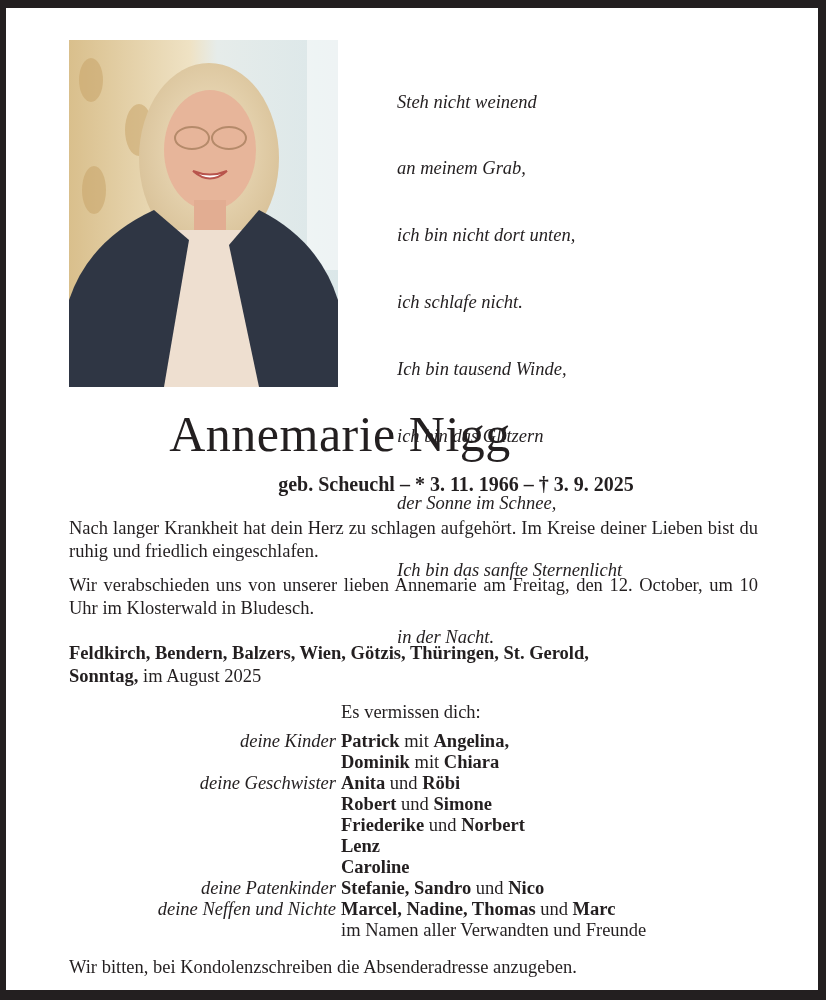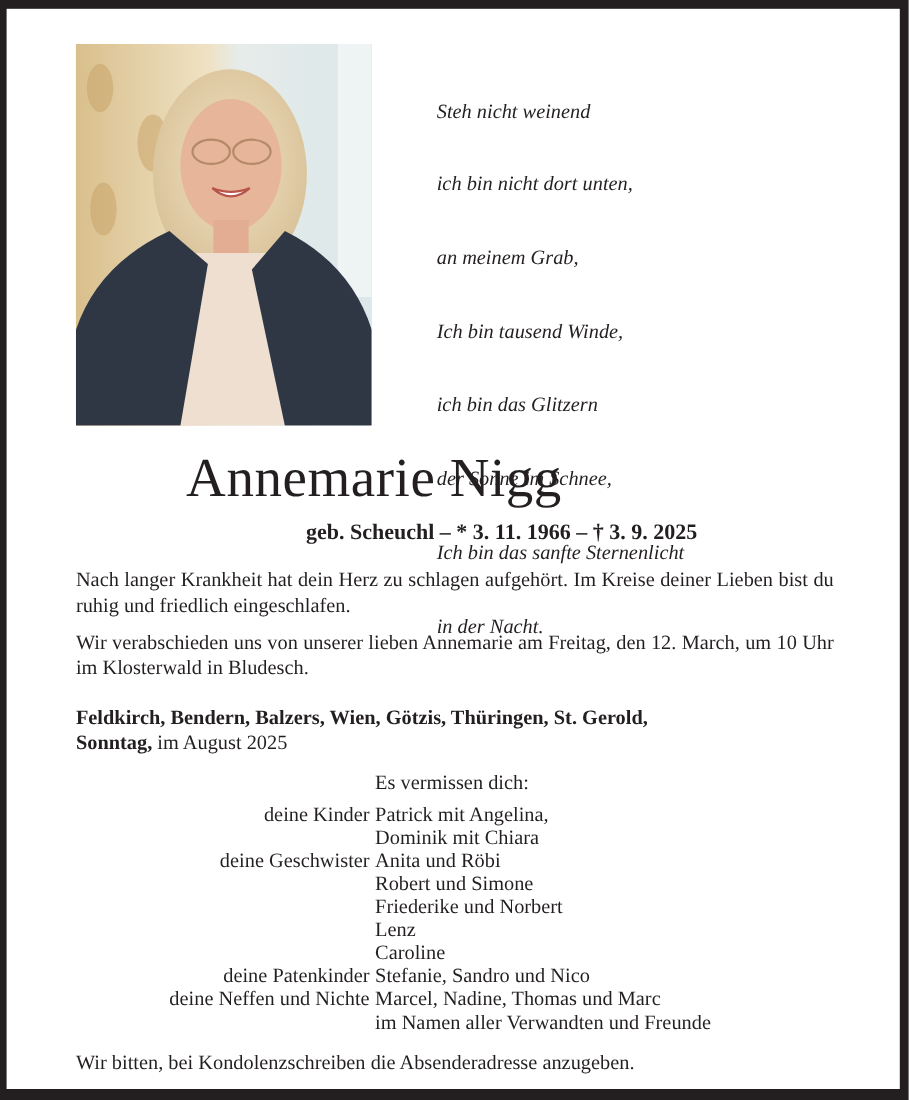--- a/index.html
+++ b/index.html
@@ -12,23 +12,23 @@
   .intro { position:absolute; left:391px; top:263px; width:361px; font-size:18.5px; line-height:22.3px; text-align:justify; text-align-last:left; }
   .name { position:absolute; left:0; width:668px; top:398px; text-align:center; font-size:50px; line-height:56px; letter-spacing:0.5px; }
   .dates { position:absolute; left:0; width:812px; top:465px; text-align:center; font-size:20px; font-weight:bold;margin-left:44px; }
   .p1 { position:absolute; left:63px; top:509px; width:689px; font-size:18.5px; line-height:22.5px; text-align:justify; text-align-last:left; }
   .p2 { position:absolute; left:63px; top:566px; width:689px; font-size:18.5px; line-height:22.5px; text-align:justify; text-align-last:left; }
   .places { position:absolute; left:63px; top:634px; width:700px; font-size:18.5px; line-height:22.5px; }
   .places b { font-weight:bold; }
   .mourners { position:absolute; left:0; top:694px; width:812px; font-size:18.5px; line-height:21px; }
   .m-head { position:absolute; left:335px; top:0; }
   .m-row { position:absolute; left:0; width:812px; }
-  .m-label { position:absolute; right:482px; text-align:right; white-space:nowrap; }
+  .m-label { position:absolute; right:482px; text-align:right; white-space:nowrap;font-style:italic; }
   .m-names { position:absolute; left:335px; white-space:nowrap; }
-  .m-names b { font-weight:normal; }
+  .m-names b { font-weight:bold; }
   .footer { position:absolute; left:63px; top:948px; font-size:18.5px; line-height:22px; }
 </style>
 </head>
 <body>
 
 <div class="page">
 
   <div class="photo" title="Portrait of Annemarie Nigg, smiling woman with blond hair and glasses, dark blazer, cream blouse">
     <svg width="269" height="347" viewBox="0 0 269 347">
       <defs>
@@ -67,35 +67,36 @@
       <path d="M85 190 L197 190 L215 347 L70 347 Z" fill="#eedfd0"></path>
 
       <path d="M0 260 Q20 200 85 170 L120 200 L95 347 L0 347 Z" fill="#2f3644"></path>
 
       <path d="M269 260 Q250 200 190 170 L160 205 L190 347 L269 347 Z" fill="#2f3644"></path>
     </svg>
   </div>
 
   <div class="poem">
     <div>Steh nicht weinend</div>
+    <div>an meinem Grab,</div>
     <div>ich bin nicht dort unten,</div>
-    <div>an meinem Grab,</div>
+    <div>ich schlafe nicht.</div>
     <div>Ich bin tausend Winde,</div>
     <div>ich bin das Glitzern</div>
     <div>der Sonne im Schnee,</div>
     <div>Ich bin das sanfte Sternenlicht</div>
     <div>in der Nacht.</div>
   </div>
 
 
   <div class="name">Annemarie Nigg</div>
   <div class="dates">geb. Scheuchl – * 3. 11. 1966 – † 3. 9. 2025</div>
 
   <div class="p1">Nach langer Krankheit hat dein Herz zu schlagen aufgehört. Im Kreise deiner Lieben bist du ruhig und friedlich eingeschlafen.</div>
-  <div class="p2">Wir verabschieden uns von unserer lieben Annemarie am Freitag, den 12. March, um 10 Uhr im Klosterwald in Bludesch.</div>
+  <div class="p2">Wir verabschieden uns von unserer lieben Annemarie am Freitag, den 12. October, um 10 Uhr im Klosterwald in Bludesch.</div>
 
   <div class="places">
     <b>Feldkirch, Bendern, Balzers, Wien, Götzis, Thüringen, St. Gerold,</b><br>
     <b>Sonntag,</b><span> im August 2025</span>
   </div>
 
   <div class="mourners">
     <div class="m-head">Es vermissen dich:</div>
     <div id="mourner-rows">
         <div class="m-row" style="top: 29px;">

